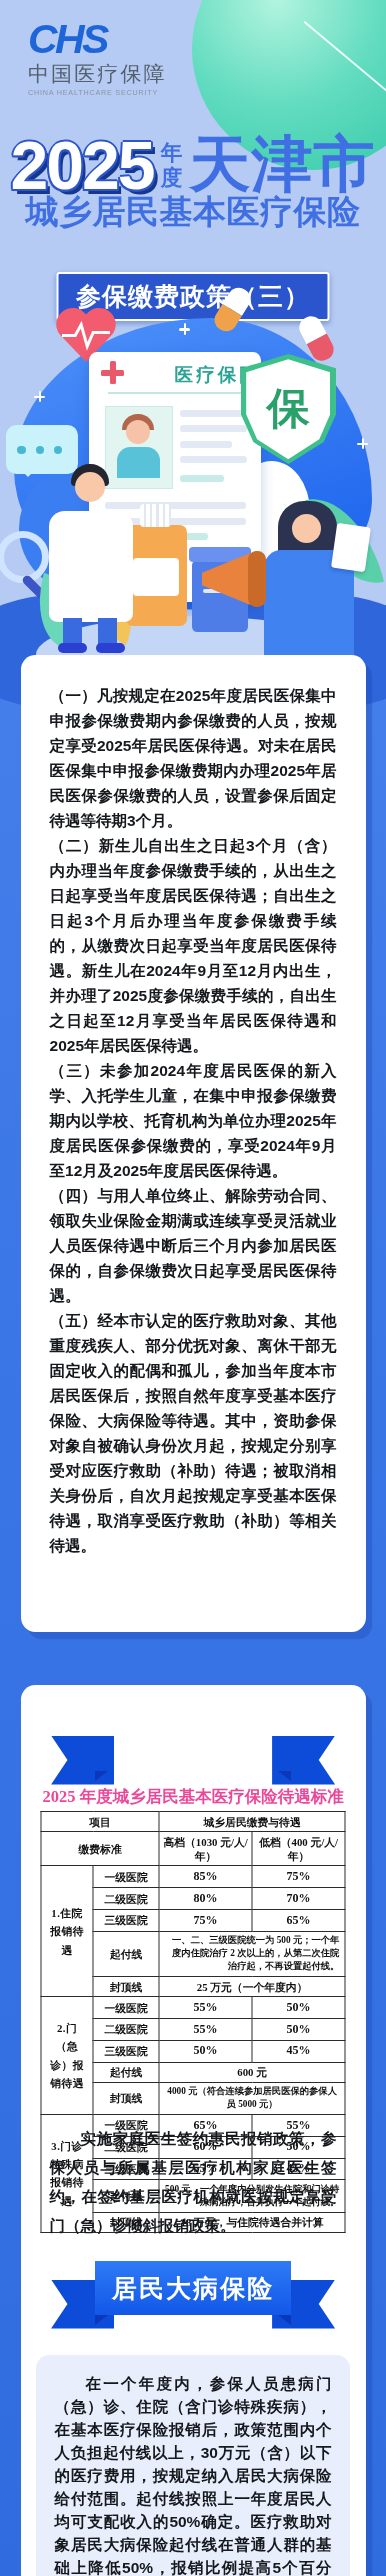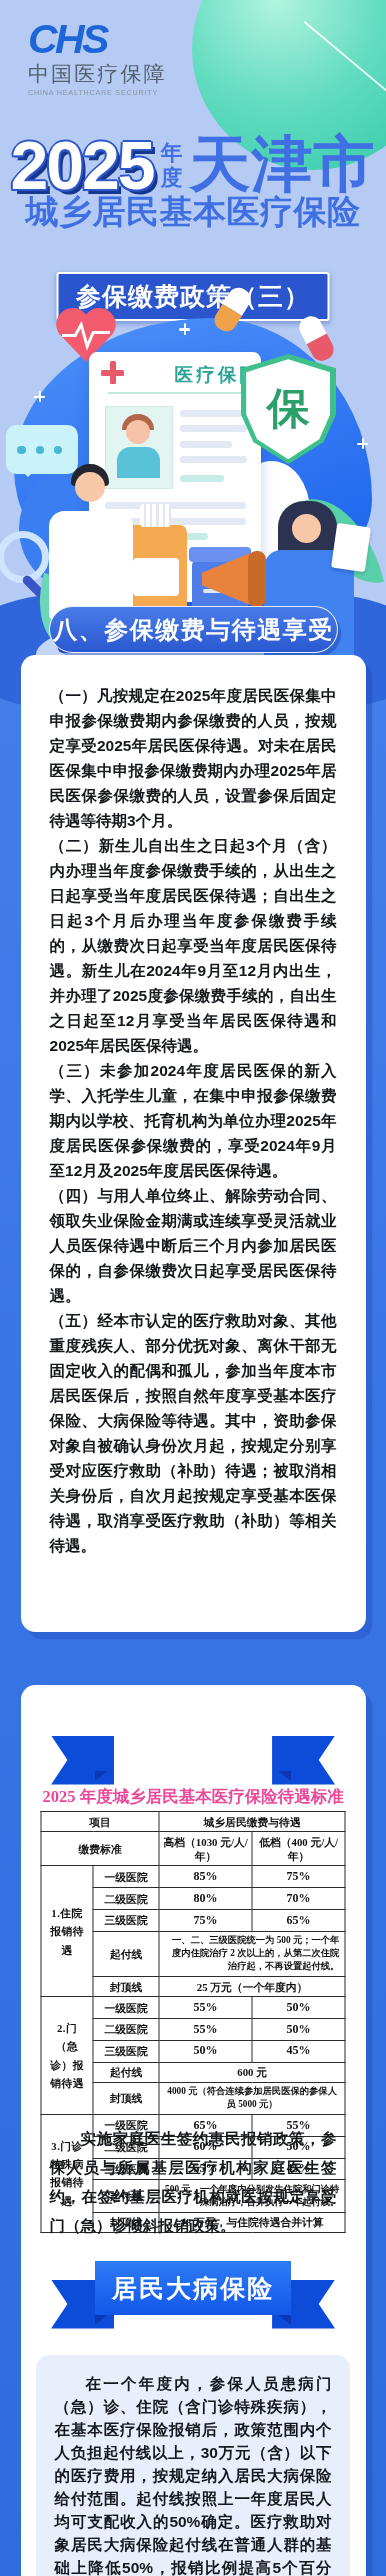--- a/index.html
+++ b/index.html
@@ -259,21 +259,20 @@
     <div class="womanR-body"></div>
     <div class="paper"></div>
     <div class="mega"></div>
     <div class="mega-mouth"></div>
     <div class="spark" style="left:34px;top:82px"></div>
     <div class="spark" style="left:179px;top:14.4px"></div>
     <div class="spark" style="left:357px;top:129px"></div>
     <div class="spark" style="left:78px;top:301px;transform:scale(.7)"></div>
   </div>
 
-  <div class="pill pill8">八、参保缴费与待遇享受</div>
   <div class="wcard card1">
     <div class="body-text">
       <p>（一）凡按规定在2025年度居民医保集中申报参保缴费期内参保缴费的人员，按规定享受2025年居民医保待遇。对未在居民医保集中申报参保缴费期内办理2025年居民医保参保缴费的人员，设置参保后固定待遇等待期3个月。</p>
       <p>（二）新生儿自出生之日起3个月（含）内办理当年度参保缴费手续的，从出生之日起享受当年度居民医保待遇；自出生之日起3个月后办理当年度参保缴费手续的，从缴费次日起享受当年度居民医保待遇。新生儿在2024年9月至12月内出生，并办理了2025度参保缴费手续的，自出生之日起至12月享受当年居民医保待遇和2025年居民医保待遇。</p>
       <p>（三）未参加2024年度居民医保的新入学、入托学生儿童，在集中申报参保缴费期内以学校、托育机构为单位办理2025年度居民医保参保缴费的，享受2024年9月至12月及2025年度居民医保待遇。</p>
       <p>（四）与用人单位终止、解除劳动合同、领取失业保险金期满或连续享受灵活就业人员医保待遇中断后三个月内参加居民医保的，自参保缴费次日起享受居民医保待遇。</p>
       <p>（五）经本市认定的医疗救助对象、其他重度残疾人、部分优抚对象、离休干部无固定收入的配偶和孤儿，参加当年度本市居民医保后，按照自然年度享受基本医疗保险、大病保险等待遇。其中，资助参保对象自被确认身份次月起，按规定分别享受对应医疗救助（补助）待遇；被取消相关身份后，自次月起按规定享受基本医保待遇，取消享受医疗救助（补助）等相关待遇。</p>
     </div>
   </div>
 

